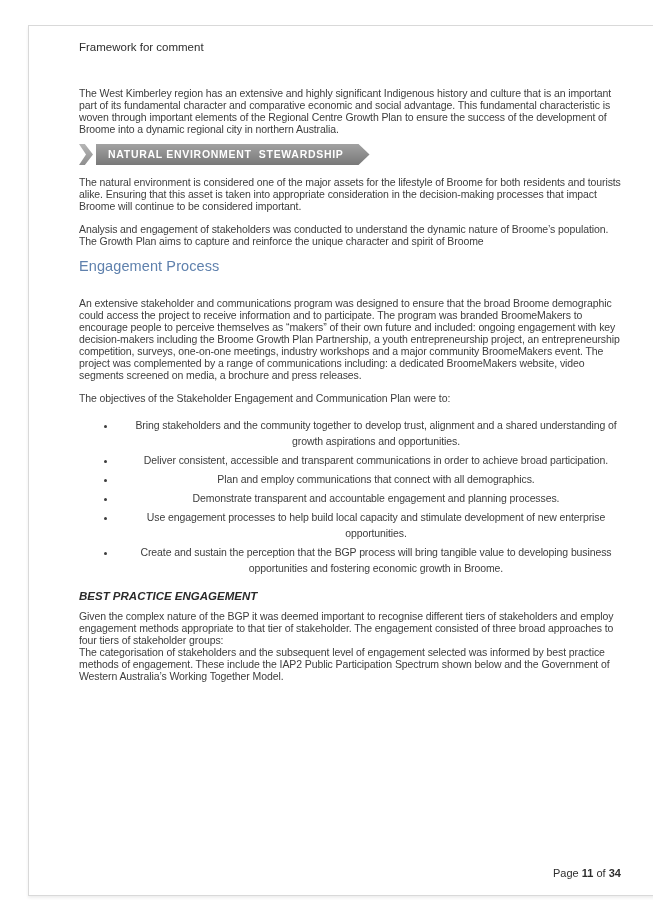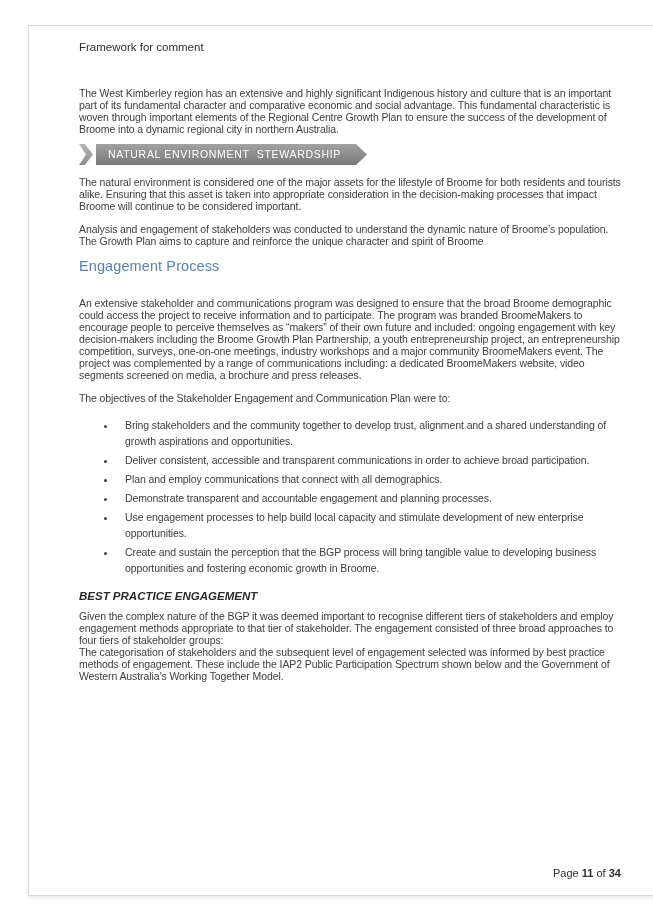--- a/index.html
+++ b/index.html
@@ -36,37 +36,37 @@
   .chevron{
     width:14px;height:21px;flex:0 0 14px;
     background:linear-gradient(180deg,#b6b6b6,#8e8e8e);
     clip-path:polygon(0 0,42% 0,100% 50%,42% 100%,0 100%,50% 50%);
   }
   .banner{
     display:inline-block;height:21px;line-height:13px;
     padding:4px 26px 8px 12px;
     background:linear-gradient(180deg,var(--banner-top),var(--banner-bottom));
     clip-path:polygon(0 0,calc(100% - 11px) 0,100% 50%,calc(100% - 11px) 100%,0 100%);
-    color:#ffffff;font-weight:normal;font-size:10.5px;letter-spacing:0.7px;
+    color:#ffffff;font-weight:bold;font-size:10.5px;letter-spacing:0.7px;
     white-space:pre;
   }
 
   .h-engagement{
     margin-top:11px;font-size:14.5px;color:var(--accent);
     font-weight:normal;letter-spacing:0.1px;
   }
   .para.program{margin-top:23px;}
   .para.lead{margin-top:11px;}
 
   ul.objectives{
     margin-top:13px;padding-left:38px;list-style:disc;
   }
   ul.objectives li{
     font-size:10.5px;line-height:16px;letter-spacing:-0.1px;
-    margin-bottom:3px;padding-left:8px;color:var(--text);
+    margin-bottom:3px;padding-left:8px;color:var(--text);text-align:center;
   }
 
   .h-best{
     margin-top:14px;font-size:11.5px;font-weight:bold;color:#2b2b2b;
     letter-spacing:0;
     font-style:italic;
   }
   .para.tiers{margin-top:8px;}
   .para.categorisation{}
 

